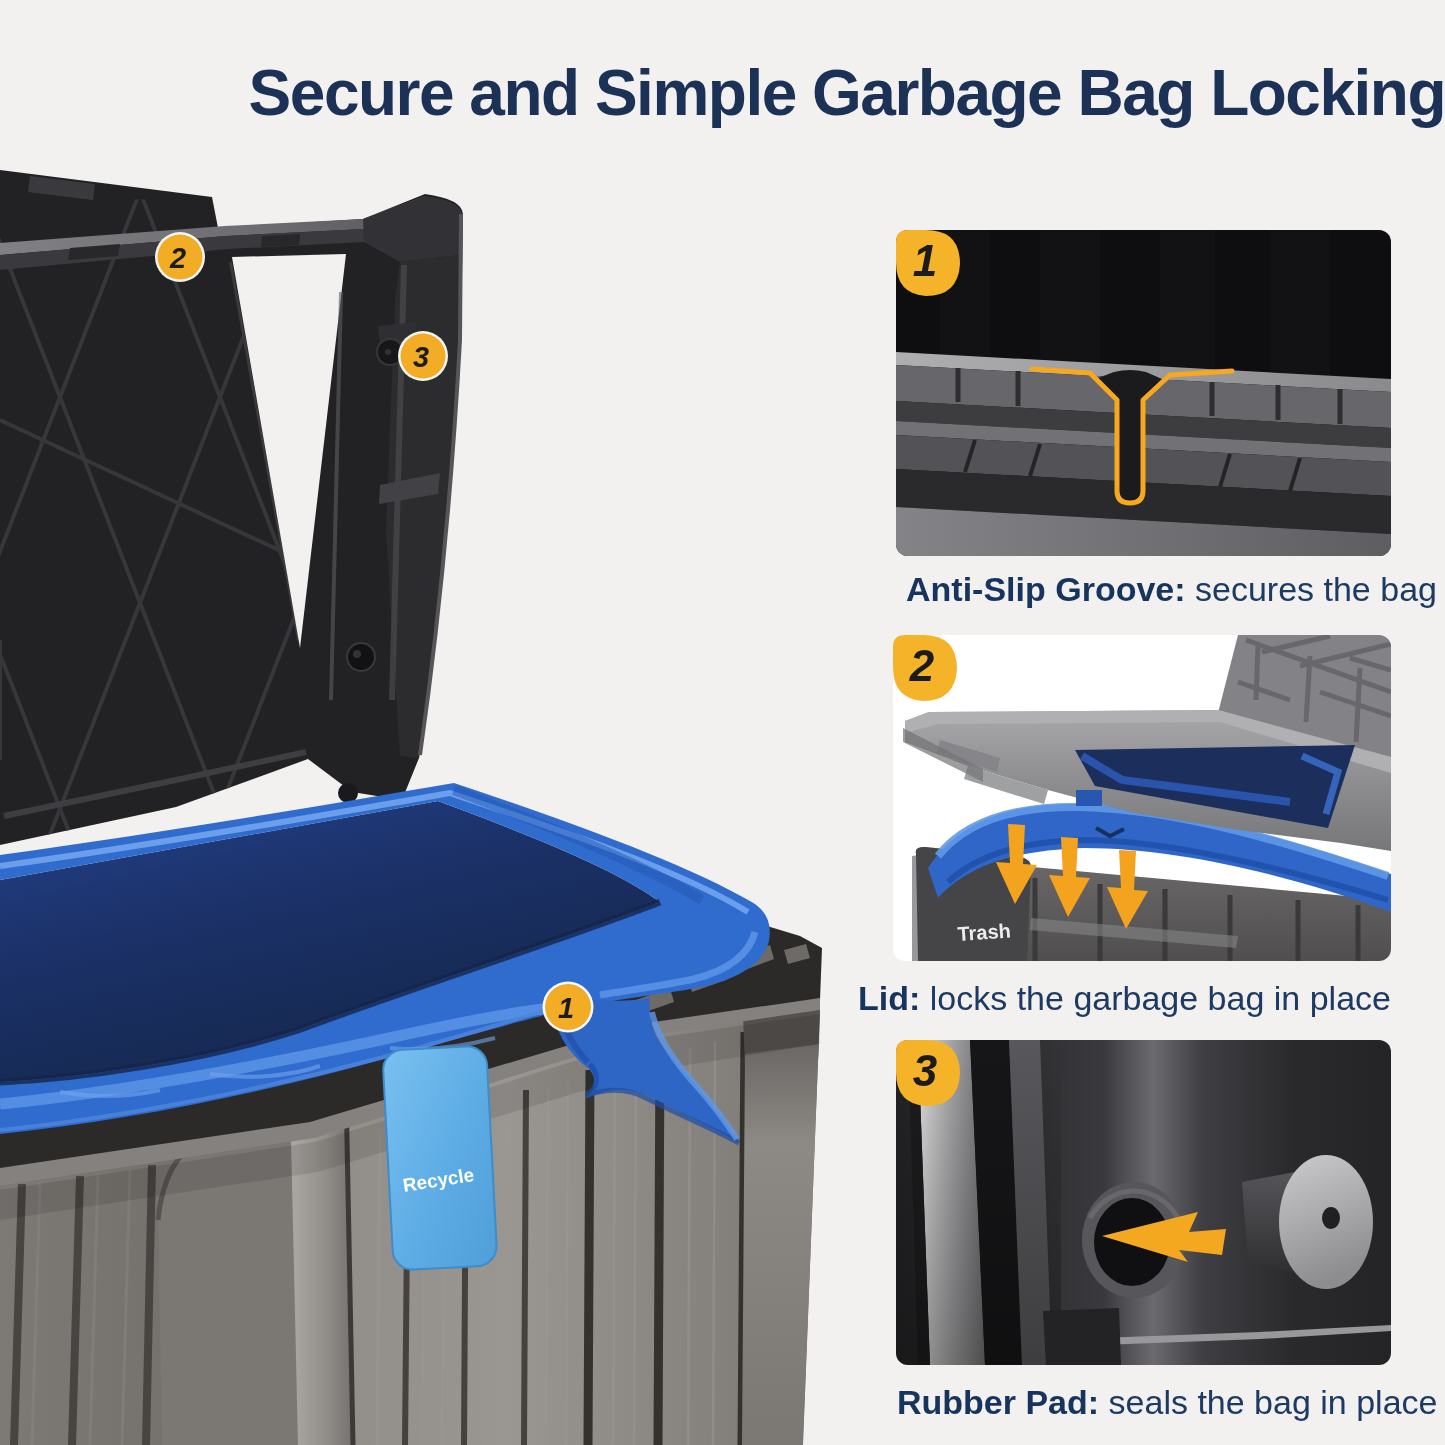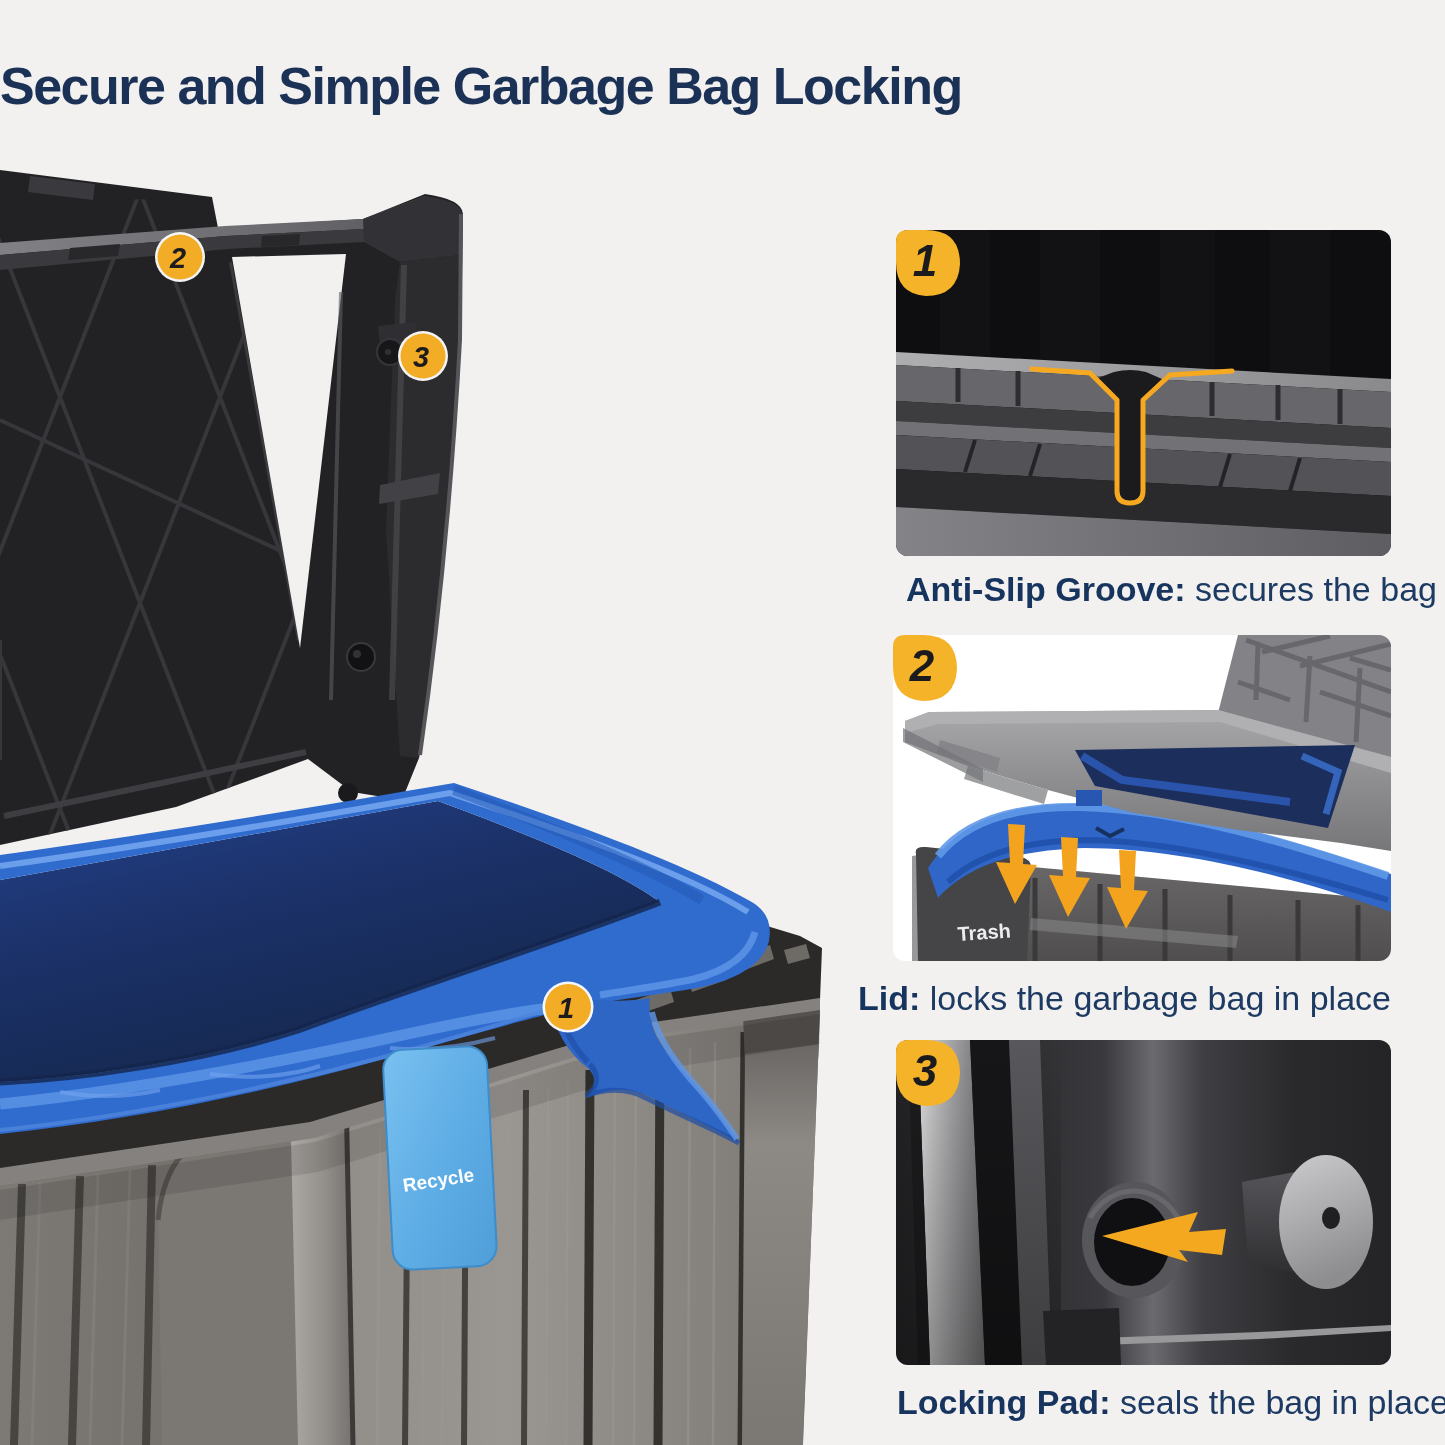--- a/index.html
+++ b/index.html
@@ -2,21 +2,21 @@
 <html><head>
 <meta charset="utf-8">
 <style>
 html,body{margin:0;padding:0;width:1445px;height:1445px;background:#f2f1f0;font-family:"Liberation Sans",sans-serif;overflow:hidden}
 .abs{position:absolute}
 .cap{position:absolute;font-size:34px;color:#1d3a63;white-space:nowrap}
 .cap b{font-weight:bold;color:#16345e}
 </style>
 </head>
 <body>
-<div class="abs" style="left:0;top:56px;width:1445px;text-align:left;font-weight:bold;font-size:52px;color:#1b3156;letter-spacing:-1.5px">Secure and Simple Garbage Bag Locking</div>
+<div class="abs" style="left:0;top:56px;width:1445px;text-align:right;font-weight:bold;font-size:64px;color:#1b3156;letter-spacing:-1.5px">Secure and Simple Garbage Bag Locking</div>
 <svg class="abs" style="left:0;top:0" width="1445" height="1445" viewBox="0 0 1445 1445">
 <defs>
 <linearGradient id="gInt" x1="0" y1="0" x2="0.55" y2="1">
  <stop offset="0" stop-color="#24418a"></stop>
         <stop offset="0.45" stop-color="#1b3168"></stop>
         <stop offset="1" stop-color="#15274b"></stop>
 </linearGradient>
 <linearGradient id="gFrontFace" x1="0" y1="0" x2="1" y2="0">
  <stop offset="0" stop-color="#6e6a66"></stop>
         <stop offset="0.35" stop-color="#8f8b87"></stop>
@@ -392,13 +392,13 @@
 <text x="925" y="276">1</text>
 <path d="M893,647 Q893,635 905,635 L923,635 Q957,635 957,669 Q955,701 923,701 Q893,699 893,667 Z" fill="#f5b32a"></path>
 <text x="922" y="681">2</text>
 <path d="M896,1052 Q896,1040 908,1040 L926,1040 Q960,1040 960,1074 Q958,1106 926,1106 Q896,1104 896,1072 Z" fill="#f5b32a"></path>
 <text x="925" y="1086">3</text>
 </g>
 </svg>
 
 <div class="cap" style="left:906px;top:570px"><b>Anti-Slip Groove:</b> secures the bag</div>
 <div class="cap" style="left:858px;top:979px"><b>Lid:</b> locks the garbage bag in place</div>
-<div class="cap" style="left:897px;top:1383px"><b>Locking Pad:</b> seals the bag in place</div>
+<div class="cap" style="left:897px;top:1383px"><b>Rubber Pad:</b> seals the bag in place</div>
 
 </body></html>

